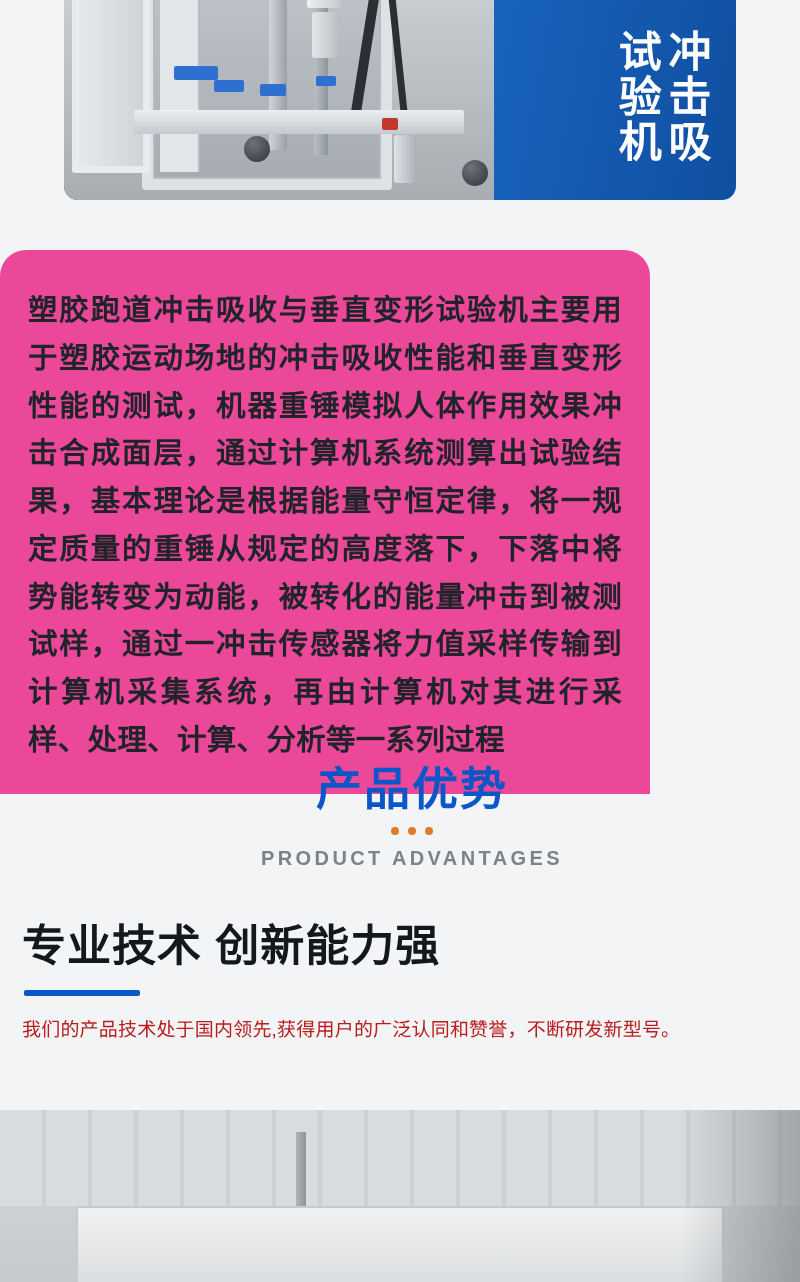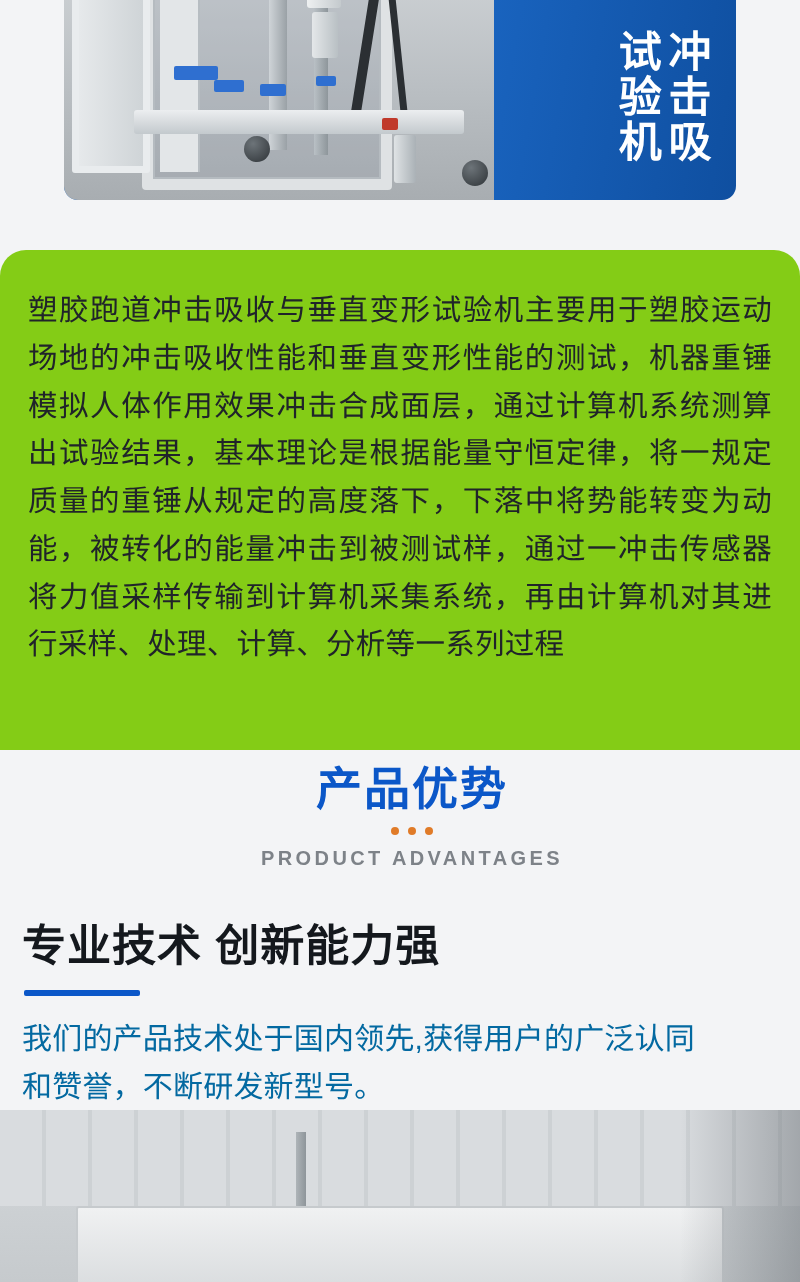--- a/index.html
+++ b/index.html
@@ -141,25 +141,26 @@
     writing-mode:vertical-rl;
     height:210px;
     direction:ltr;
   }
   .hero-title span{display:block;}
 
   
   .desc-card{
     position:absolute;
     left:0; top:250px;
-    width:800px;
+    width:650px;
     min-height:500px;
-    background:#84cc16;
+    background:#ec4899;
     border-radius:26px 26px 0 0;
     padding:36px 28px 30px 28px;
+    font-weight:bold;
   }
   .desc-text{
     font-size:29.5px;
     line-height:1.62;
     color:#20242a;
     text-align:justify;
     letter-spacing:0.3px;
   }
 
   
@@ -210,23 +211,23 @@
     line-height:1.2;
   }
   .feature-rule{
     width:116px;
     height:6px;
     background:#0b57c8;
     margin:17px 0 19px 2px;
     border-radius:2px;
   }
   .feature-body{
-    font-size:30px;
+    font-size:19px;
     line-height:1.62;
-    color:#0369a1;
+    color:#b91c1c;
     letter-spacing:0.2px;
     max-width:690px;
   }
 
   
   .bottom-photo{
     position:absolute;
     left:0; top:1110px;
     width:800px;
     height:172px;

